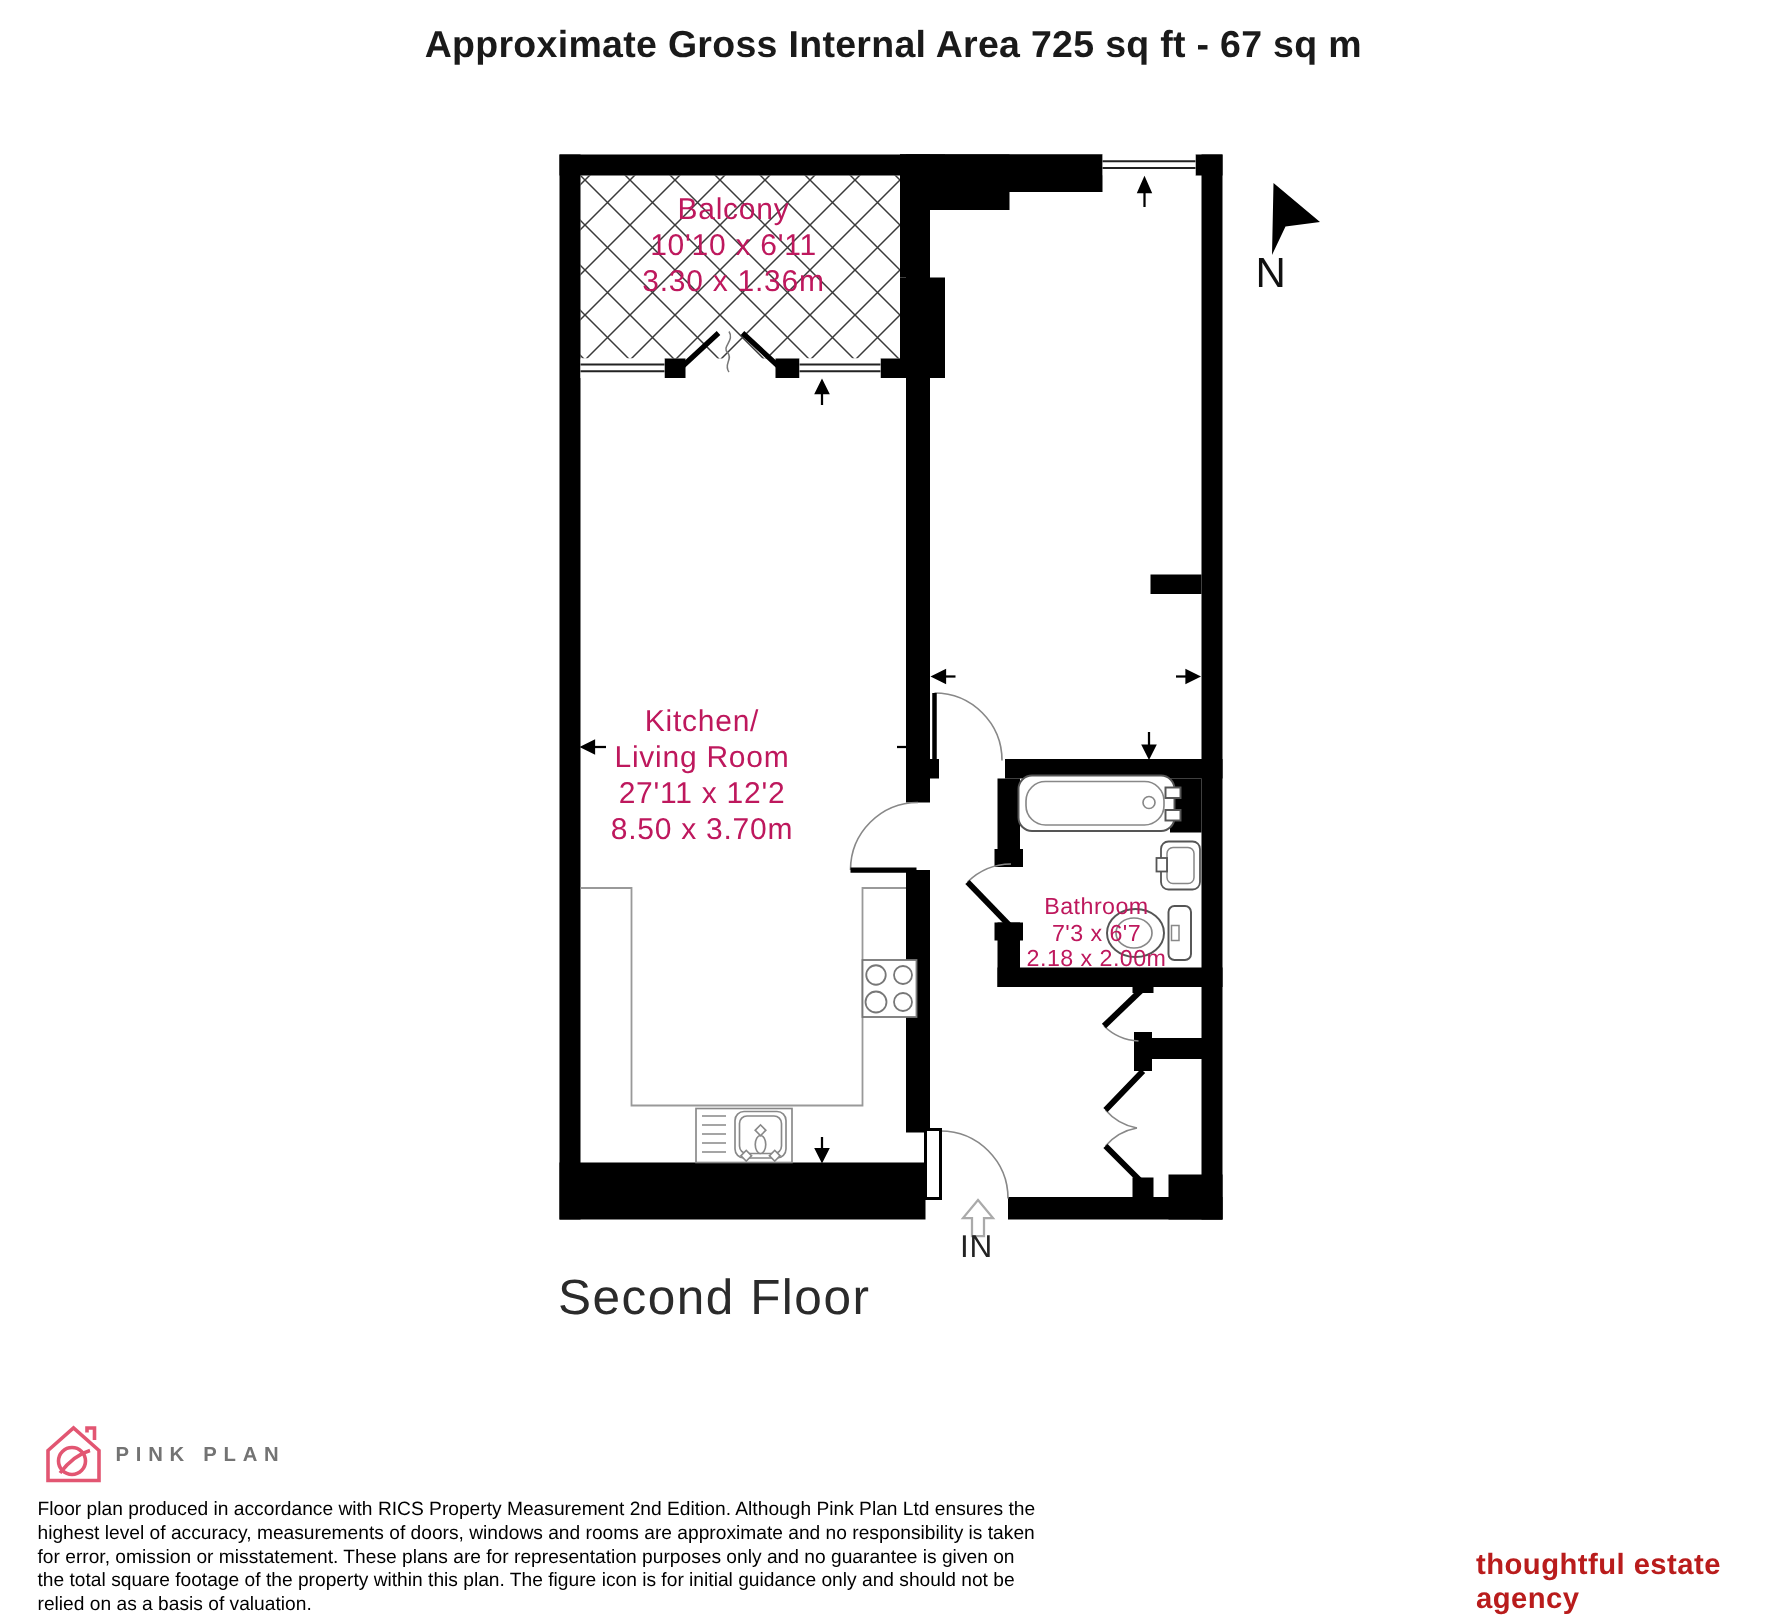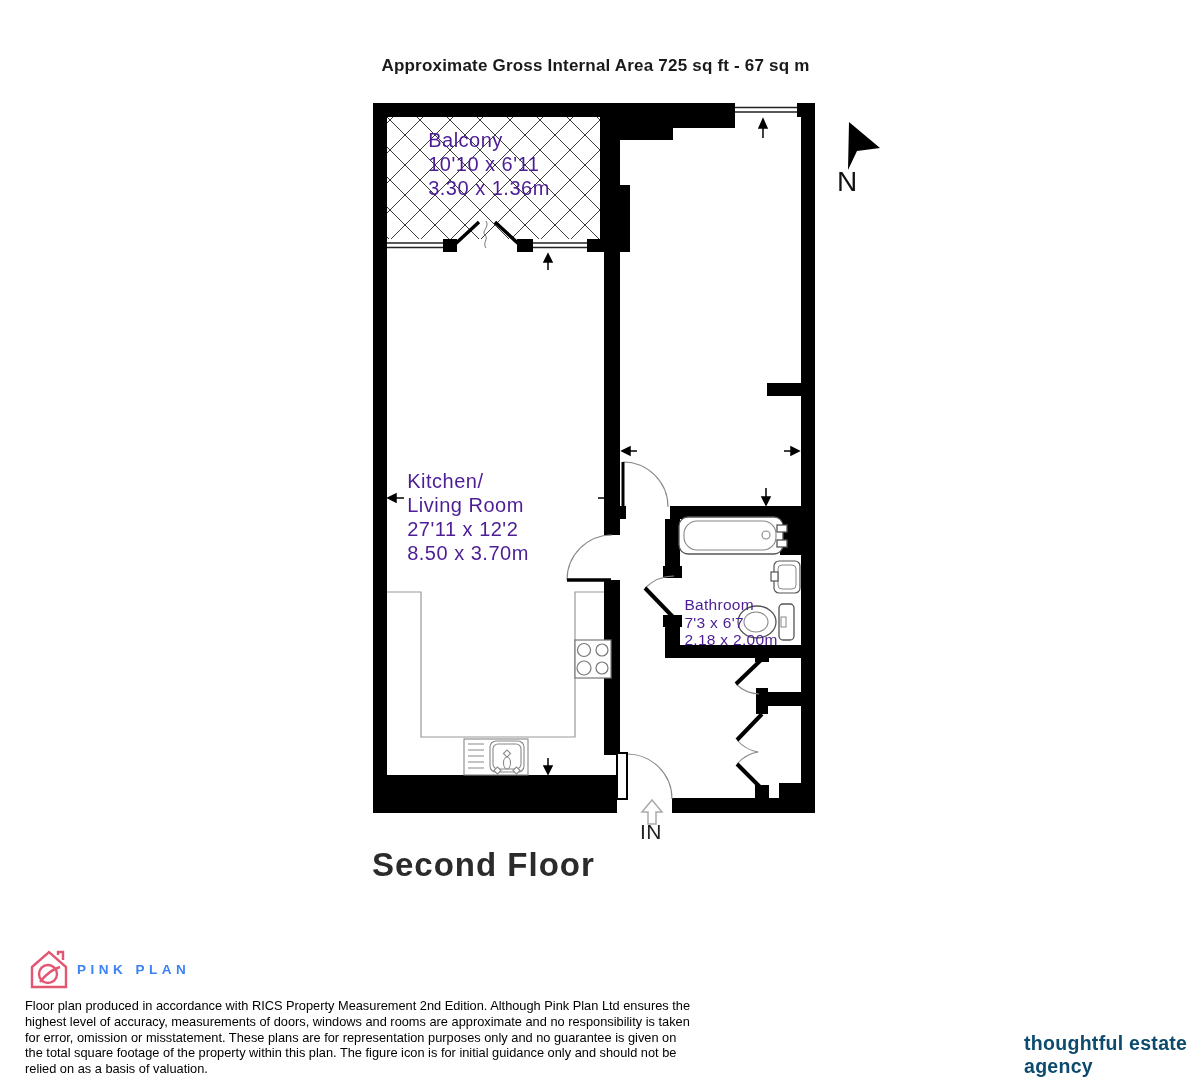--- a/index.html
+++ b/index.html
@@ -1,29 +1,29 @@
 <!DOCTYPE html>
 <html><head>
 <meta charset="utf-8">
 <style>
   html,body{margin:0;padding:0;background:#fff;}
   #page{position:relative;width:1191px;height:1080px;background:#fff;overflow:hidden;
         font-family:"Liberation Sans","DejaVu Sans",sans-serif;color:#111;}
   .abs{position:absolute;}
-  .title{left:0;right:0;top:16px;text-align:center;font-size:17px;font-weight:bold;color:#1a1a1a;letter-spacing:0.2px;margin-top:40px;}
-  .room-label{text-align:left;transform:translateX(-50%);font-size:20px;line-height:24px;color:#4c1d95;letter-spacing:0.5px;white-space:nowrap;}
+  .title{left:0;right:0;top:16px;text-align:center;font-size:25px;font-weight:bold;color:#1a1a1a;letter-spacing:0.2px;}
+  .room-label{text-align:center;transform:translateX(-50%);font-size:20px;line-height:24px;color:#be185d;letter-spacing:0.5px;white-space:nowrap;}
   .room-label.small{font-size:15.5px;line-height:17.5px;letter-spacing:0.3px;margin-top:36px;}
   .n-label{font-size:28px;font-weight:500;color:#111;}
   .in-label{font-size:21px;font-weight:500;color:#222;letter-spacing:0.5px;text-align:center;}
-  .floor-label{font-size:33px;font-weight:700;color:#2b2b2b;letter-spacing:1px;}
-  .pp-brand{font-size:13.5px;font-weight:600;letter-spacing:4.5px;color:#3b82f6;text-align:center;}
+  .floor-label{font-size:33px;font-weight:400;color:#2b2b2b;letter-spacing:1px;}
+  .pp-brand{font-size:13.5px;font-weight:600;letter-spacing:4.5px;color:#737373;text-align:center;}
   .disclaimer{width:668px;font-size:12.8px;line-height:15.8px;color:#000;}
   .butlers{font-size:48px;font-weight:bold;color:#58595b;letter-spacing:-1px;line-height:50px;}
   .butlers .apos{color:#ef6a94;}
-  .butlers-tag{font-size:19.5px;font-weight:600;color:#0c4a6e;letter-spacing:0.3px;margin-left:40px;}
+  .butlers-tag{font-size:19.5px;font-weight:600;color:#b91c1c;letter-spacing:0.3px;}
   svg{position:absolute;left:0;top:0;}
 </style>
 </head>
 <body>
 
 <div id="page">
 
   <div class="abs title">Approximate Gross Internal Area 725 sq ft - 67 sq m</div>
 
   <svg width="1191" height="1080" viewBox="0 0 1191 1080">

